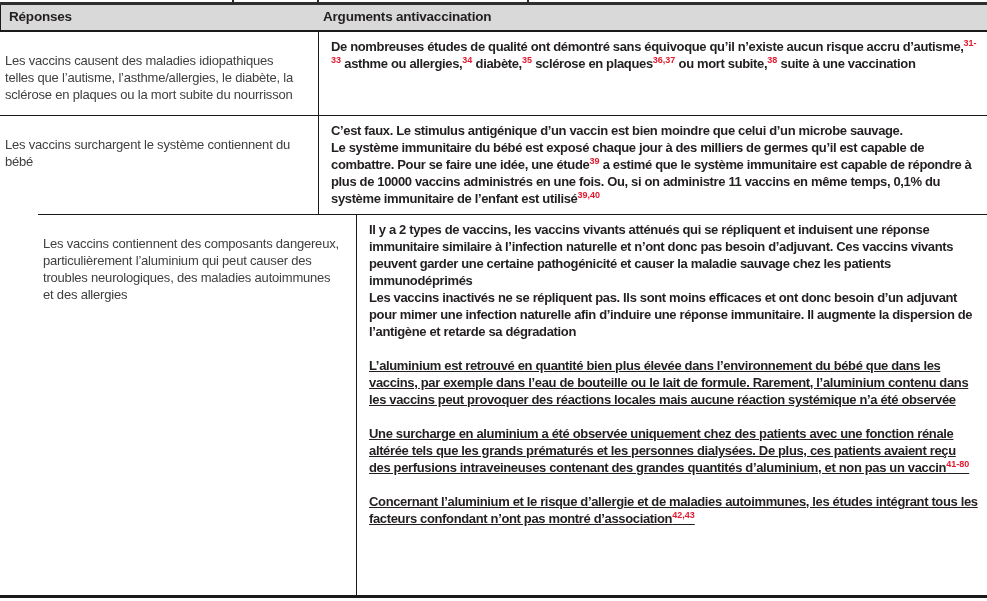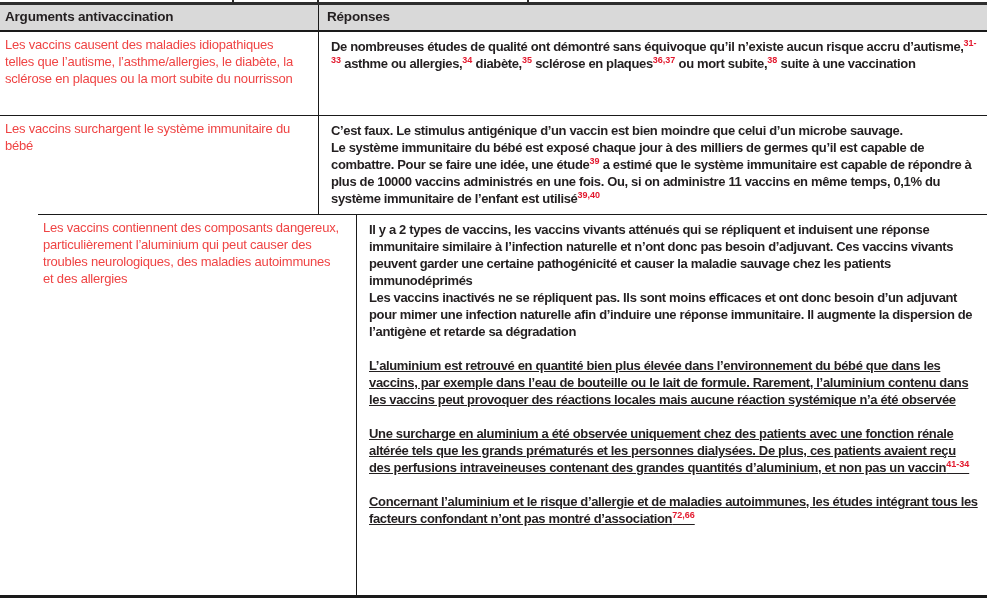--- a/index.html
+++ b/index.html
@@ -32,21 +32,21 @@
   }
   .hcell.right{border-left:1.5px solid var(--border);padding-left:8px;}
 
   .trow{display:grid;grid-template-columns:318px 1fr;border-top:1px solid var(--border);}
   .trow.row-0{border-top:none;min-height:83px;}
   .trow.row-1{min-height:98px;}
   .trow.row-2{min-height:380px;margin-left:38px;}
 
   .cell{font-size:13px;line-height:17px;}
   .cell.arg{
-    padding:4px 14px 6px 5px;font-weight:400;letter-spacing:-0.2px;color:#ef4444;
+    padding:20px 14px 6px 5px;font-weight:400;letter-spacing:-0.2px;color:#404040;
   }
   .cell.resp{
     border-left:1.5px solid var(--border);
     padding:6px 8px 6px 12px;font-weight:700;letter-spacing:-0.35px;
   }
   .para{margin:0;}
   .resp .para + .para{margin-top:17px;text-decoration:underline;}
 
   sup.ref{
     color:var(--accent);font-size:9px;font-weight:700;
@@ -59,47 +59,47 @@
 <div class="page">
 
   <div class="topstrip">
     <span class="tick t1"></span>
     <span class="tick t2"></span>
     <span class="tick t3"></span>
   </div>
 
   <div class="tbl">
     <div class="thead">
+      <div class="hcell right">Réponses</div>
       <div class="hcell left">Arguments antivaccination</div>
-      <div class="hcell right">Réponses</div>
     </div>
     <div id="rows-host">
         <div class="trow row-0">
           <div class="cell arg">
             <p class="para">Les vaccins causent des maladies idiopathiques telles que l’autisme, l’asthme/allergies, le diabète, la sclérose en plaques ou la mort subite du nourrisson</p>
           </div>
           <div class="cell resp">
             <p class="para">De nombreuses études de qualité ont démontré sans équivoque qu’il n’existe aucun risque accru d’autisme,<sup class="ref">31-33</sup> asthme ou allergies,<sup class="ref">34</sup> diabète,<sup class="ref">35</sup> sclérose en plaques<sup class="ref">36,37</sup> ou mort subite,<sup class="ref">38</sup> suite à une vaccination</p>
           </div>
         </div>
         <div class="trow row-1">
           <div class="cell arg">
-            <p class="para">Les vaccins surchargent le système immunitaire du bébé</p>
+            <p class="para">Les vaccins surchargent le système contiennent du bébé</p>
           </div>
           <div class="cell resp">
             <p class="para">C’est faux. Le stimulus antigénique d’un vaccin est bien moindre que celui d’un microbe sauvage.<br>Le système immunitaire du bébé est exposé chaque jour à des milliers de germes qu’il est capable de combattre. Pour se faire une idée, une étude<sup class="ref">39</sup> a estimé que le système immunitaire est capable de répondre à plus de 10000 vaccins administrés en une fois. Ou, si on administre 11 vaccins en même temps, 0,1% du système immunitaire de l’enfant est utilisé<sup class="ref">39,40</sup></p>
           </div>
         </div>
         <div class="trow row-2">
           <div class="cell arg">
             <p class="para">Les vaccins contiennent des composants dangereux, particulièrement l’aluminium qui peut causer des troubles neurologiques, des maladies autoimmunes et des allergies</p>
           </div>
           <div class="cell resp">
             <p class="para">Il y a 2 types de vaccins, les vaccins vivants atténués qui se répliquent et induisent une réponse immunitaire similaire à l’infection naturelle et n’ont donc pas besoin d’adjuvant. Ces vaccins vivants peuvent garder une certaine pathogénicité et causer la maladie sauvage chez les patients immunodéprimés<br>Les vaccins inactivés ne se répliquent pas. Ils sont moins efficaces et ont donc besoin d’un adjuvant pour mimer une infection naturelle afin d’induire une réponse immunitaire. Il augmente la dispersion de l’antigène et retarde sa dégradation</p>
             <p class="para">L’aluminium est retrouvé en quantité bien plus élevée dans l’environnement du bébé que dans les vaccins, par exemple dans l’eau de bouteille ou le lait de formule. Rarement, l’aluminium contenu dans les vaccins peut provoquer des réactions locales mais aucune réaction systémique n’a été observée</p>
-            <p class="para">Une surcharge en aluminium a été observée uniquement chez des patients avec une fonction rénale altérée tels que les grands prématurés et les personnes dialysées. De plus, ces patients avaient reçu des perfusions intraveineuses contenant des grandes quantités d’aluminium, et non pas un vaccin<sup class="ref">41-34</sup></p>
-            <p class="para">Concernant l’aluminium et le risque d’allergie et de maladies autoimmunes, les études intégrant tous les facteurs confondant n’ont pas montré d’association<sup class="ref">72,66</sup></p>
+            <p class="para">Une surcharge en aluminium a été observée uniquement chez des patients avec une fonction rénale altérée tels que les grands prématurés et les personnes dialysées. De plus, ces patients avaient reçu des perfusions intraveineuses contenant des grandes quantités d’aluminium, et non pas un vaccin<sup class="ref">41-80</sup></p>
+            <p class="para">Concernant l’aluminium et le risque d’allergie et de maladies autoimmunes, les études intégrant tous les facteurs confondant n’ont pas montré d’association<sup class="ref">42,43</sup></p>
           </div>
         </div>
       </div>
   </div>
 
 </div>
 
 </body></html>

